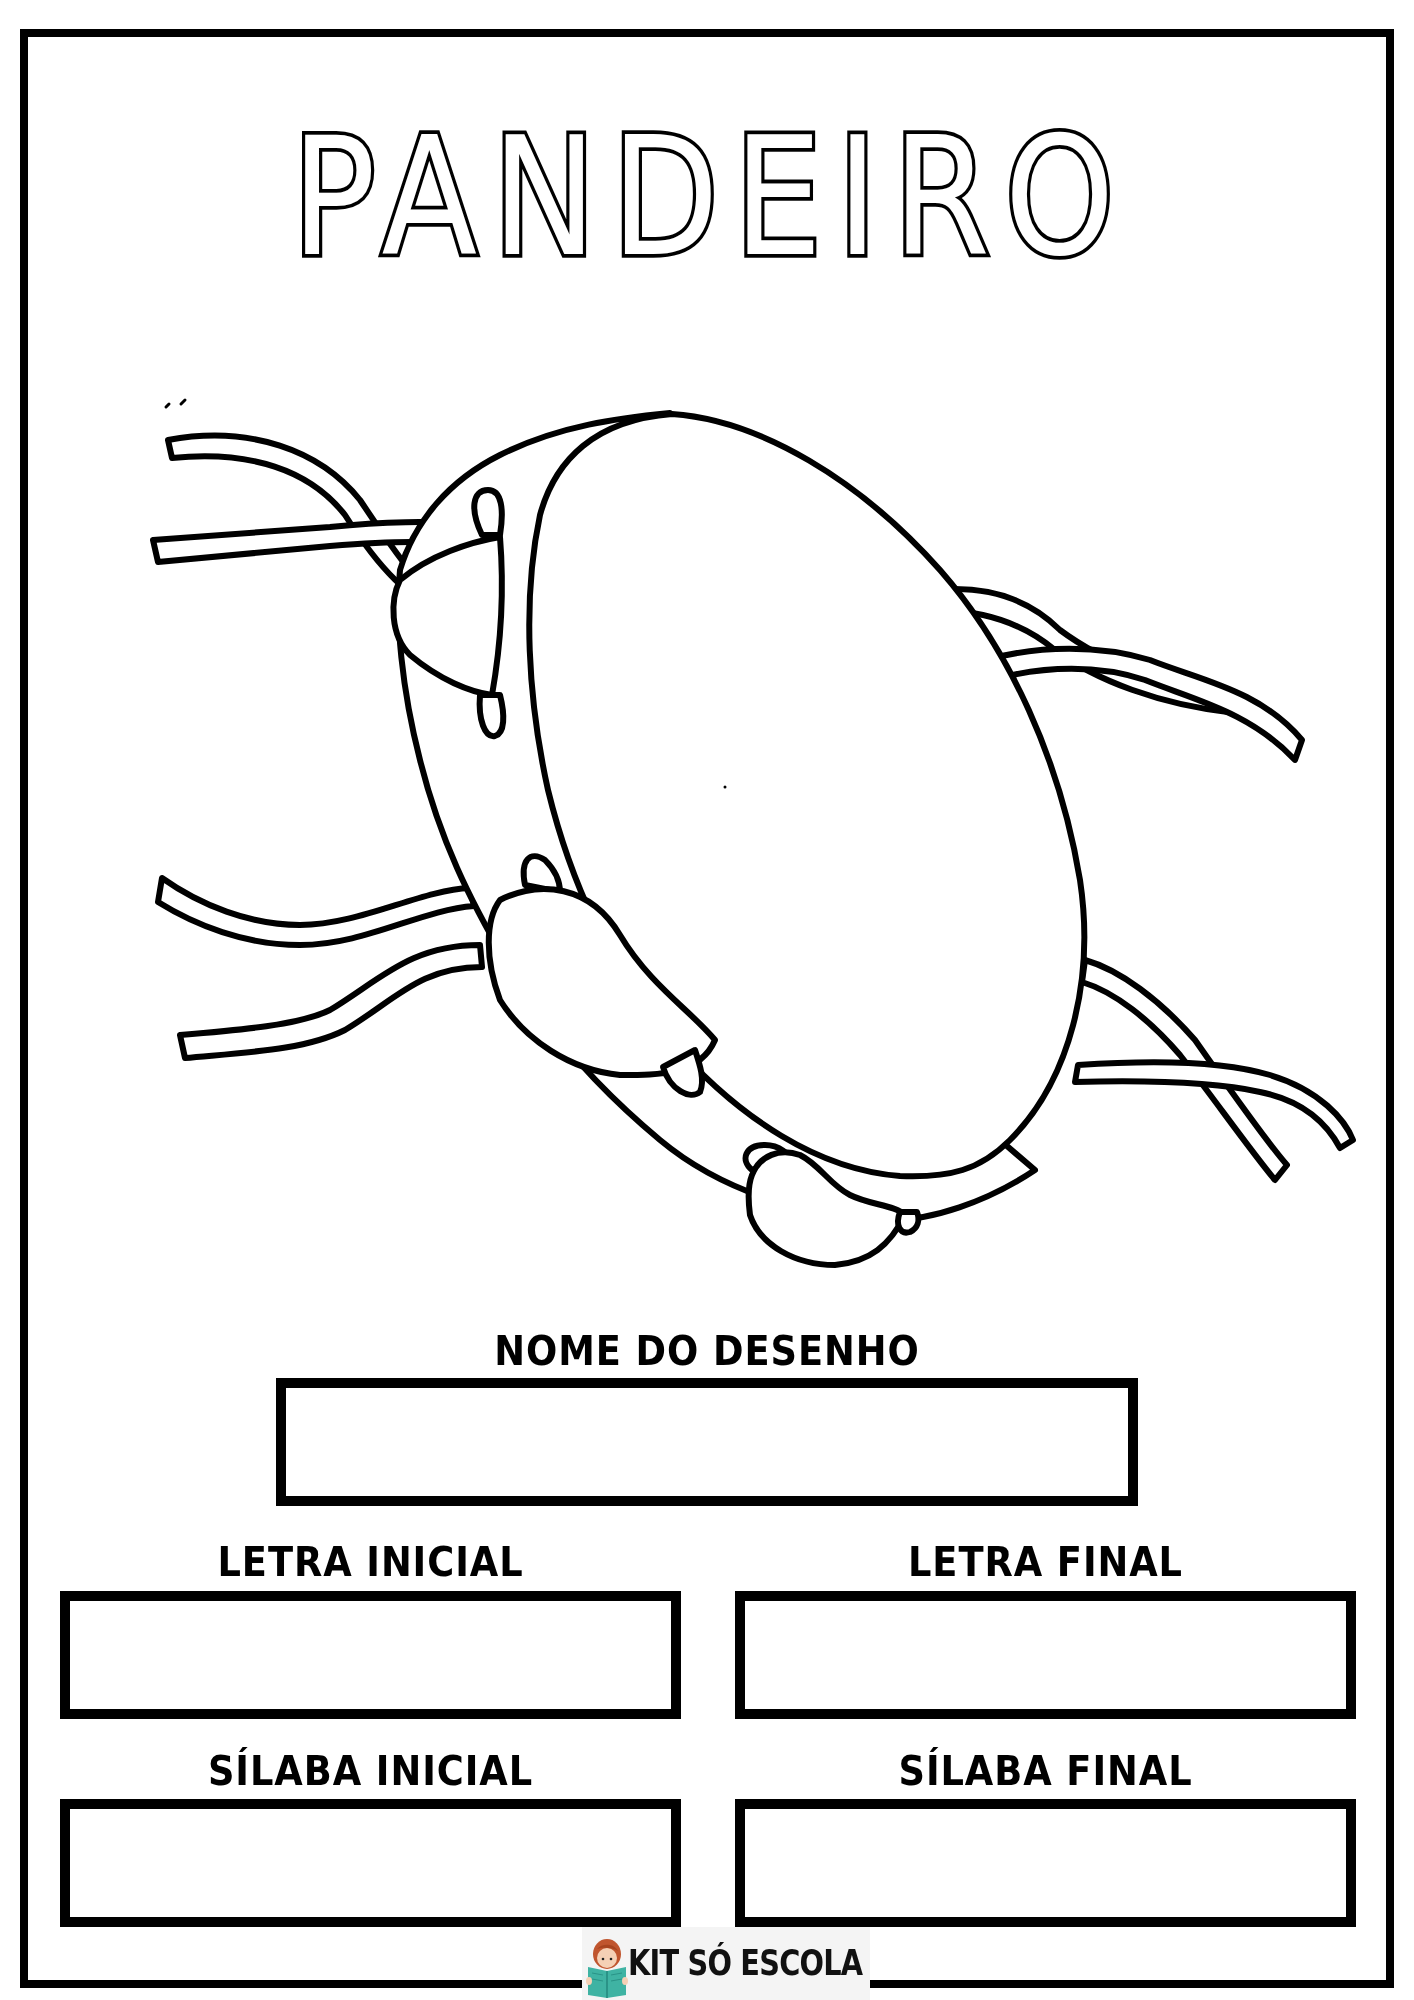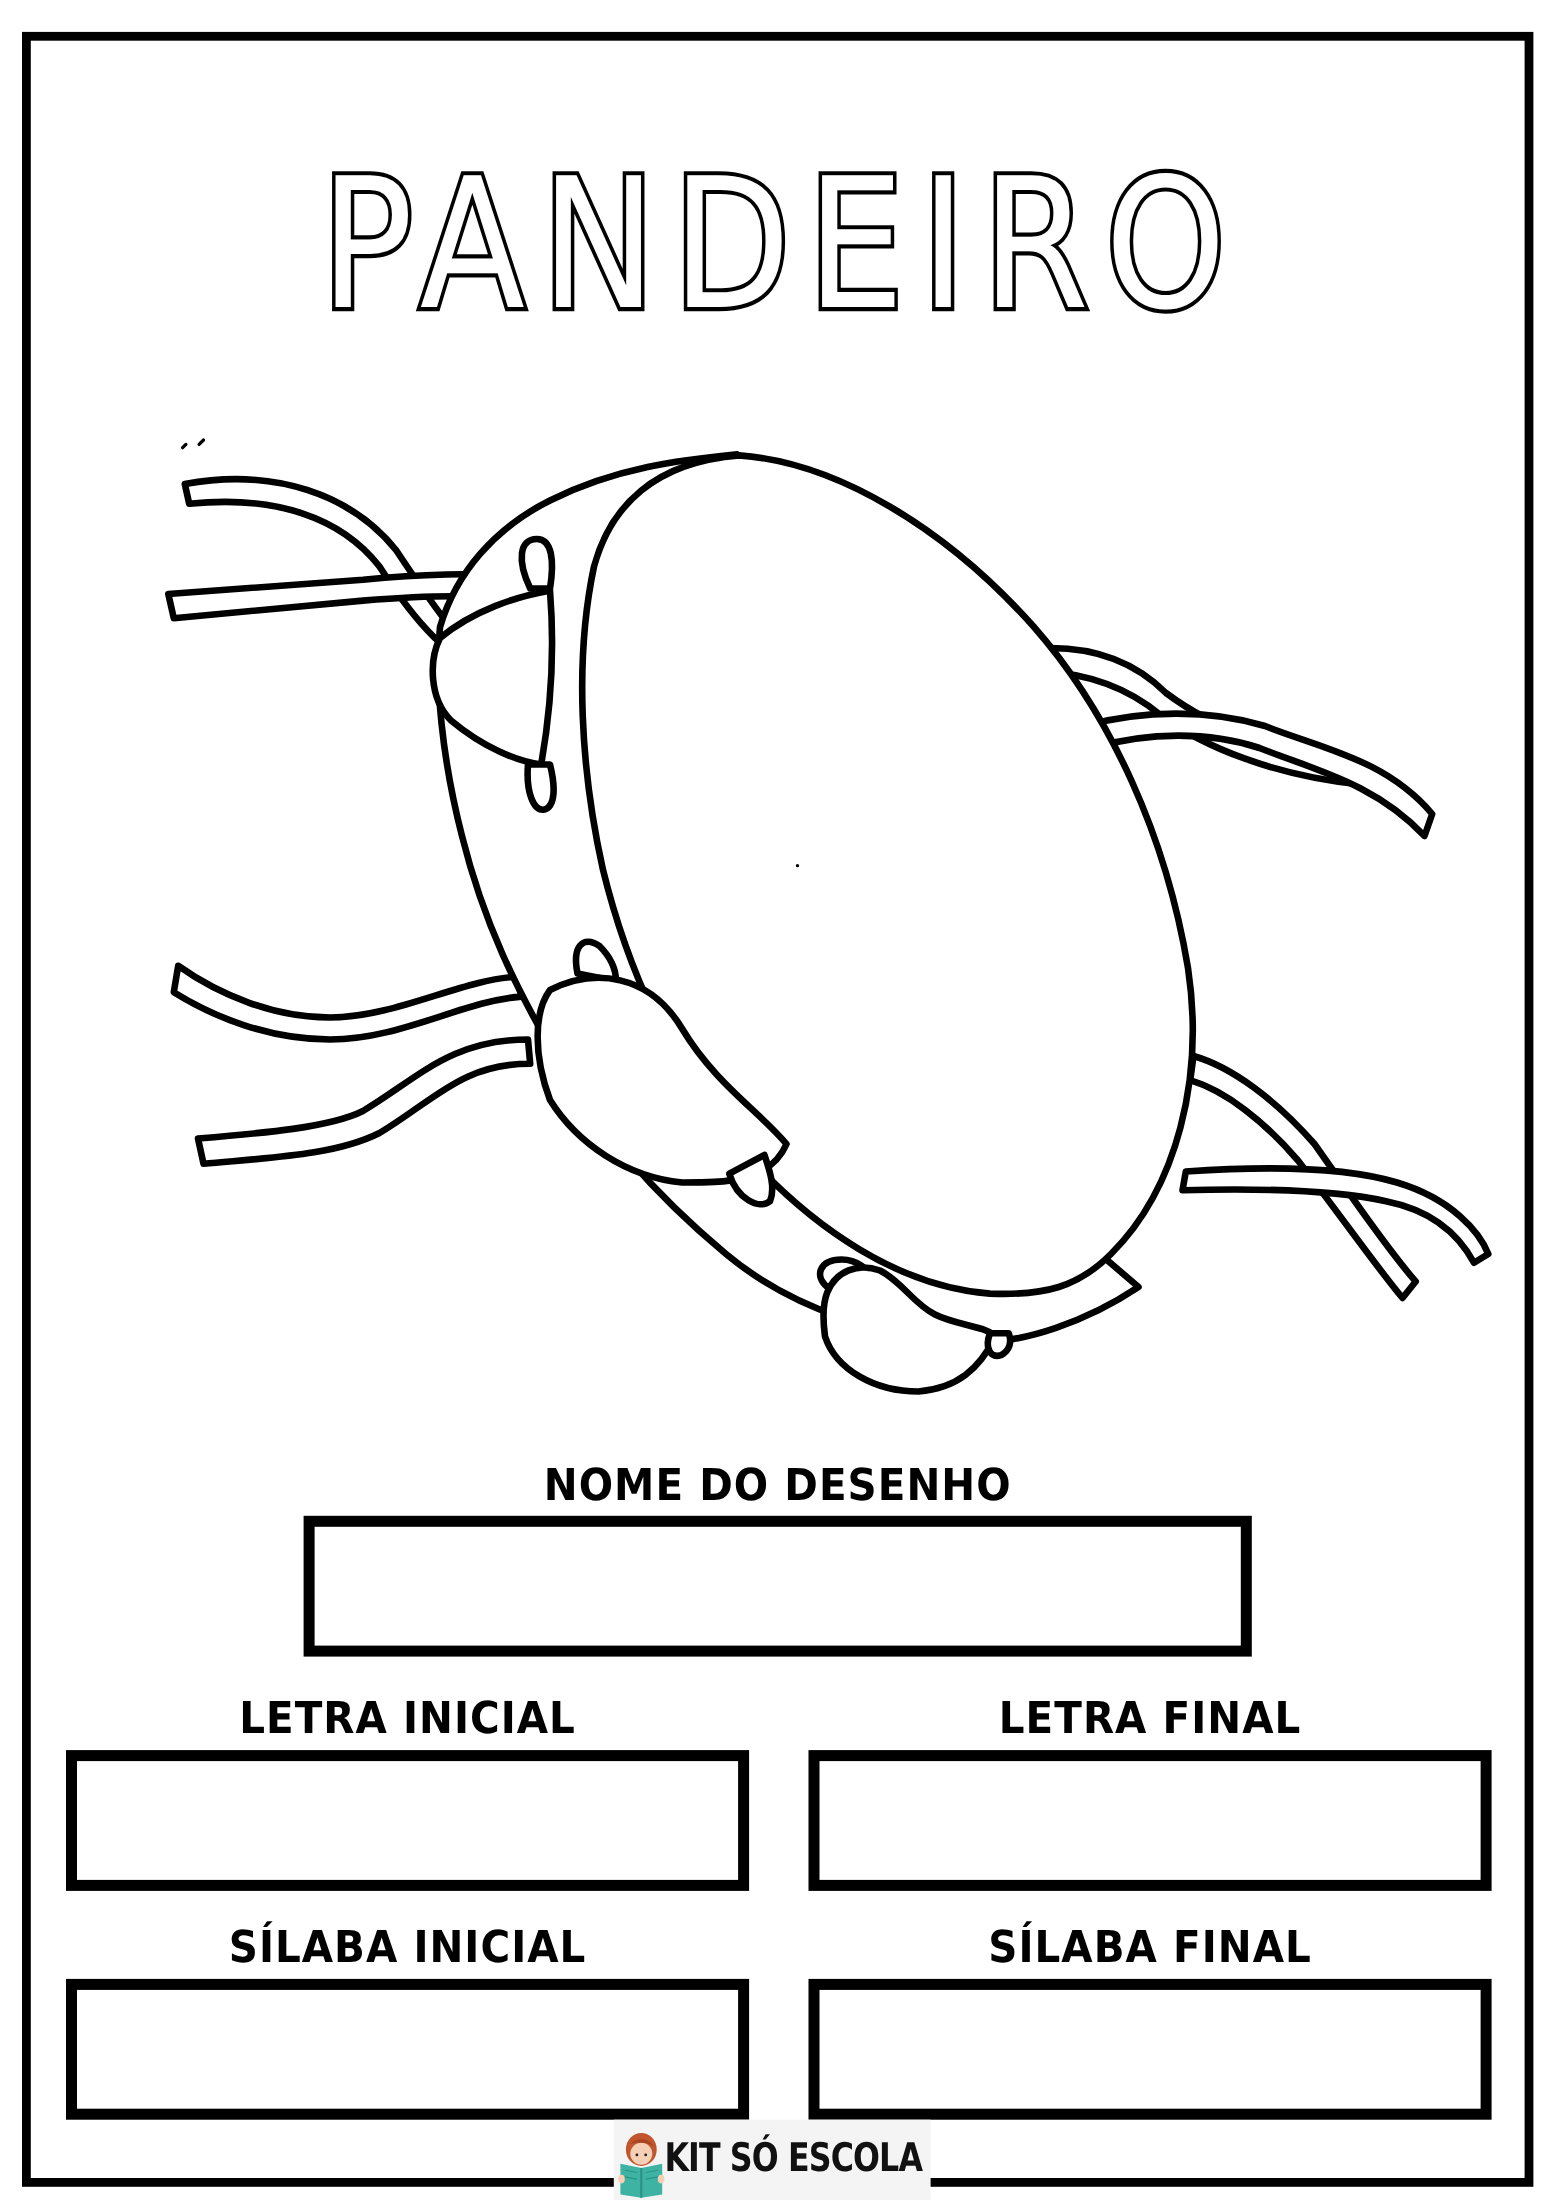--- a/index.html
+++ b/index.html
@@ -1,24 +1,24 @@
 <!DOCTYPE html>
 <html><head>
   <meta charset="utf-8">
   <style>
     html, body { margin: 0; padding: 0; background: #ffffff; }
     body { width: 1414px; height: 2000px; position: relative; overflow: hidden; font-family: "DejaVu Sans", sans-serif; }
     .frame { position: absolute; left: 20px; top: 29px; width: 1374px; height: 1959px; box-sizing: border-box; border: 8px solid #000; }
-    .title { position: absolute; left: 200px; top: 108px; width: 1020px; height: 180px; text-align: center; margin-top: 25px; }
+    .title { position: absolute; left: 200px; top: 108px; width: 1020px; height: 180px; text-align: center; }
     .title span { display: inline-block; font-family: "DejaVu Sans", sans-serif; font-weight: normal; font-size: 152px; line-height: 180px; letter-spacing: 16px; color: #ffffff; -webkit-text-stroke: 7px #000; paint-order: stroke fill; transform: scaleX(0.92) scaleY(1.08); transform-origin: center; }
     .drawing { position: absolute; left: 0; top: 0; width: 1414px; height: 1300px; pointer-events: none; }
     .label { position: absolute; font-family: "DejaVu Sans", sans-serif; font-weight: bold; color: #000; text-align: center; letter-spacing: 1px; white-space: nowrap; }
     .label.small { font-size: 40px; line-height: 48px; transform: scaleX(0.92); }
     .box { position: absolute; box-sizing: border-box; border: 10px solid #000; background: #fff; }
-    .logo { position: absolute; left: 558px; top: 1927px; width: 288px; height: 73px; background: #f4f4f4; }
+    .logo { position: absolute; left: 582px; top: 1927px; width: 288px; height: 73px; background: #f4f4f4; }
     .logo-text { position: absolute; left: 46px; top: 14px; font-family: "DejaVu Sans", sans-serif; font-weight: bold; font-size: 36px; line-height: 44px; letter-spacing: -1px; color: #111; transform: scaleX(0.8); transform-origin: left center; white-space: nowrap; }
     .logo-girl { position: absolute; left: 2px; top: 10px; width: 46px; height: 62px; }
   </style>
 </head>
 <body>
 
 <div class="frame"></div>
 
 <div class="title">
   <span>PANDEIRO</span>

